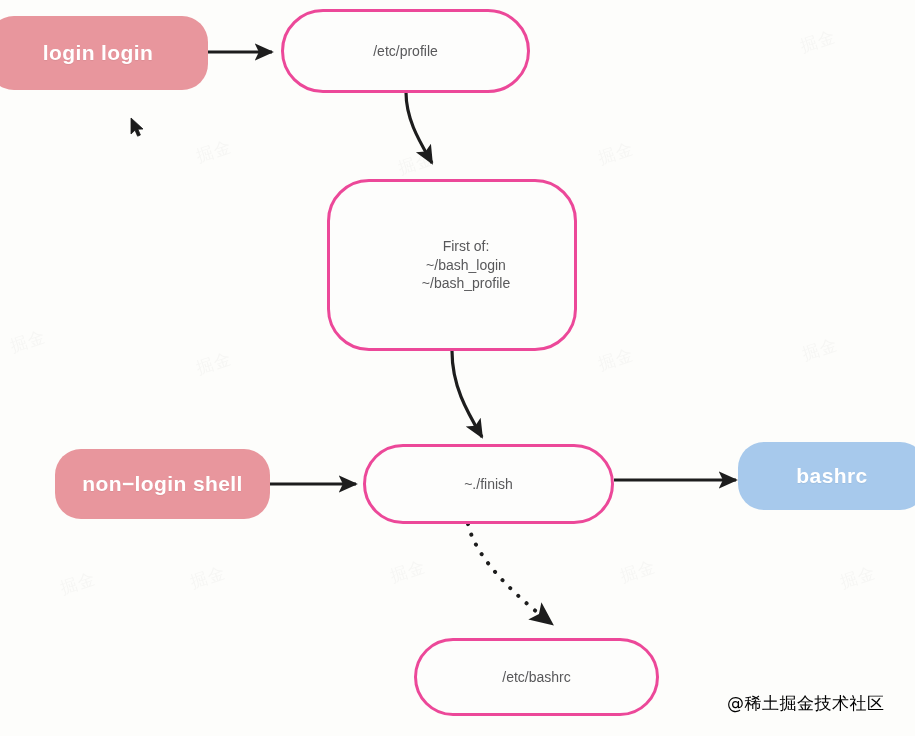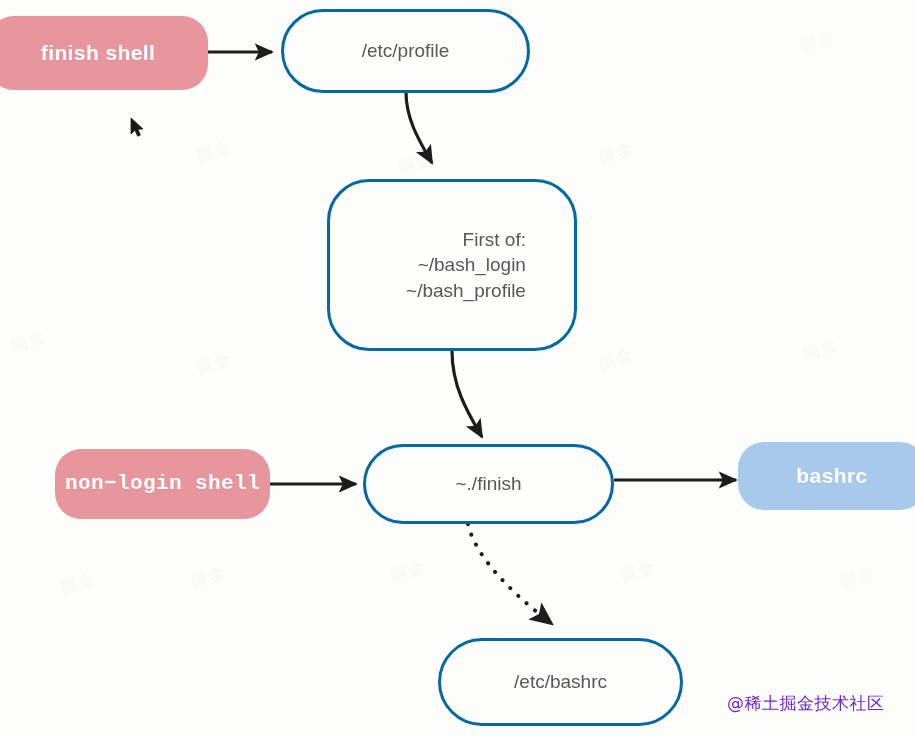--- a/index.html
+++ b/index.html
@@ -51,25 +51,24 @@
     font-weight: 700;
     letter-spacing: 0.4px;
     text-shadow: 0 1px 1px rgba(0,0,0,0.06);
   }
   .node.terminal.pink  { background: #e8969d; }
   .node.terminal.blue  { background: #a7c9ec; }
 
   
   .node.process {
     background: #fdfdfc;
-    border: 3px solid #0369a1;
+    border: 3px solid #ec4899;
     color: #58585a;
-    font-size: 19px;
+    font-size: 14px;
     font-weight: 400;
-    text-align: right;
   }
   .node.stadium { border-radius: 70px; }
   .node.rounded { border-radius: 42px; }
 
   .node .lines { display: block; }
   .node .lines span { display: block; white-space: pre; }
 
   
   #edges {
     position: absolute;
@@ -83,21 +82,21 @@
   #cursor {
     position: absolute;
     pointer-events: none;
   }
 
   
   #corner-watermark {
     position: absolute;
     font-family: "DejaVu Sans", sans-serif;
     font-size: 17px;
-    color: #6d28d9;
+    color: #000000;
     letter-spacing: 0.5px;
     white-space: nowrap;
     user-select: none;
   }
 </style>
 </head>
 <body>
 
 <div id="canvas">
 
@@ -142,48 +141,48 @@
     <g>
       <path d="M614,480 L736,480" stroke="#1d1d1d" stroke-width="3.2" fill="none" marker-end="url(#arrowhead)"></path>
     </g>
 
     <g>
       <path d="M468,524 C476,560 518,598 552,624" stroke="#1d1d1d" stroke-width="4" fill="none" stroke-linecap="round" stroke-dasharray="0.1 11" marker-end="url(#arrowhead)"></path>
     </g>
   </svg>
 
   <div class="node terminal pink" style="left:-12px; top:16px; width:220px; height:74px;">
-    <span>finish shell</span>
+    <span>login login</span>
   </div>
 
   <div class="node process stadium" style="left:281px; top:9px; width:249px; height:84px;">
     <span>/etc/profile</span>
   </div>
 
   <div class="node process rounded" style="left:327px; top:179px; width:250px; height:172px;padding-left:28px;">
     <span class="lines">
       <span>First of:</span>
       <span>~/bash_login</span>
       <span>~/bash_profile</span>
     </span>
   </div>
 
-  <div class="node terminal pink" style="left:55px; top:449px; width:215px; height:70px;font-family:Liberation Mono, monospace;">
+  <div class="node terminal pink" style="left:55px; top:449px; width:215px; height:70px;">
     <span>non−login shell</span>
   </div>
 
   <div class="node process stadium" style="left:363px; top:444px; width:251px; height:80px;">
     <span>~./finish</span>
   </div>
 
   <div class="node terminal blue" style="left:738px; top:442px; width:188px; height:68px;">
     <span>bashrc</span>
   </div>
 
-  <div class="node process stadium" style="left:438px; top:638px; width:245px; height:88px;">
+  <div class="node process stadium" style="left:414px; top:638px; width:245px; height:78px;">
     <span>/etc/bashrc</span>
   </div>
 
   <svg id="cursor" width="16" height="22" viewBox="0 0 16 22" style="left:130px; top:117px;">
     <path d="M1,1 L1,17 L5,13.2 L7.6,19.2 L10.4,18 L7.9,12.2 L13,12 Z" fill="#1a1a1a" stroke="#1a1a1a" stroke-width="0.8" stroke-linejoin="round"></path>
   </svg>
 
   <div id="corner-watermark" style="left:727px; top:692px;">@稀土掘金技术社区</div>
 
 </div>

